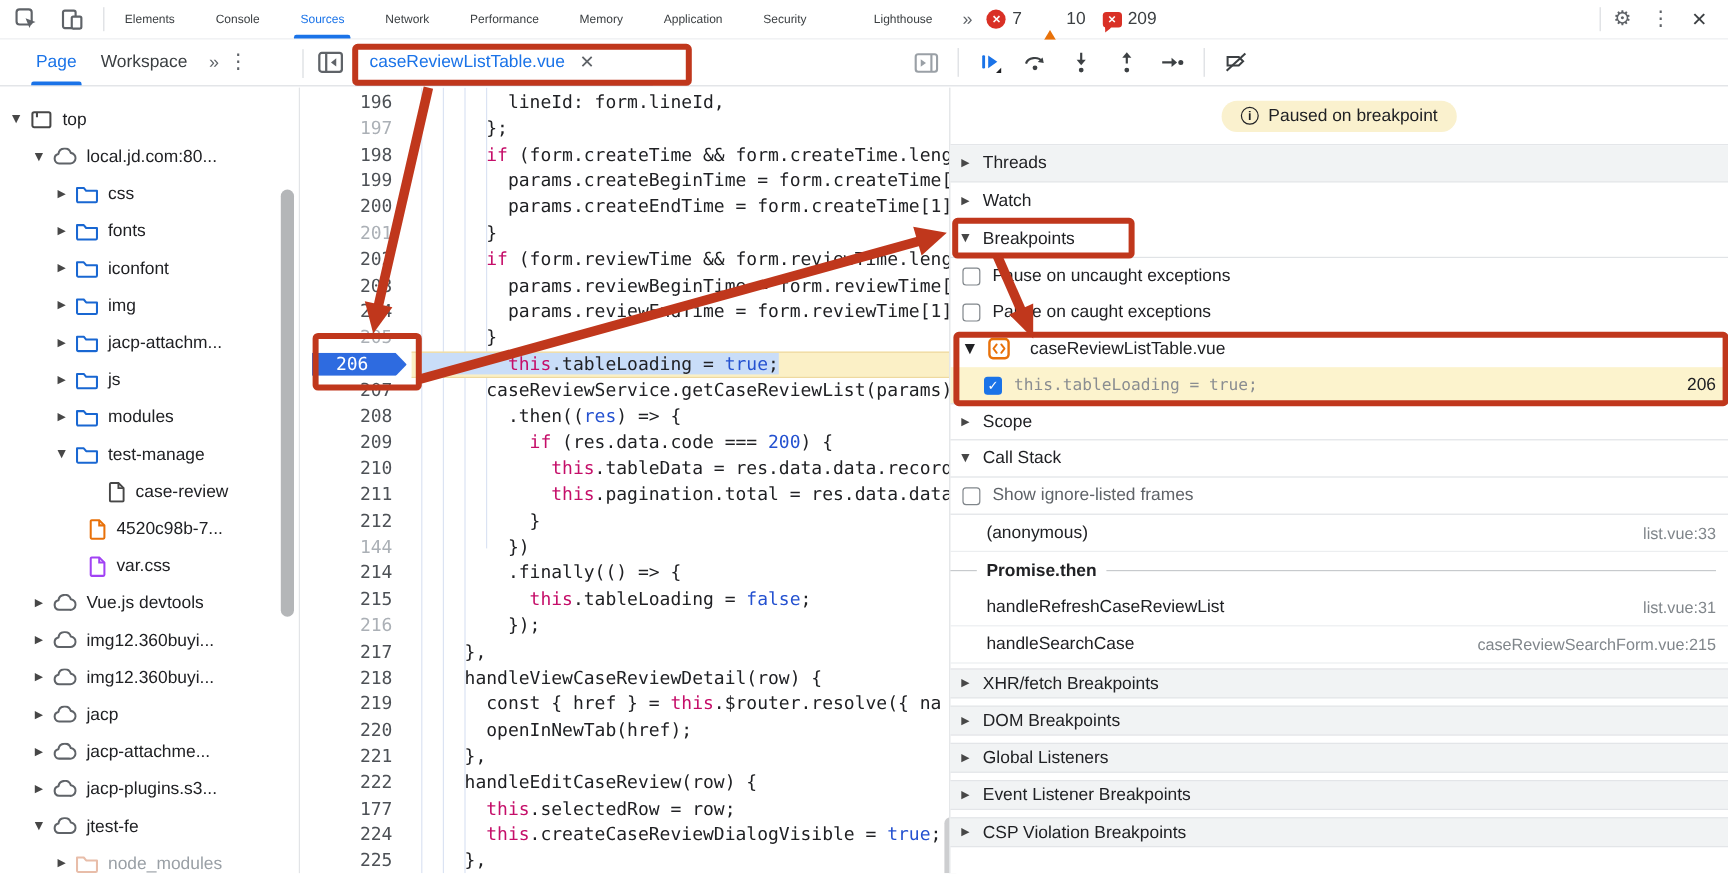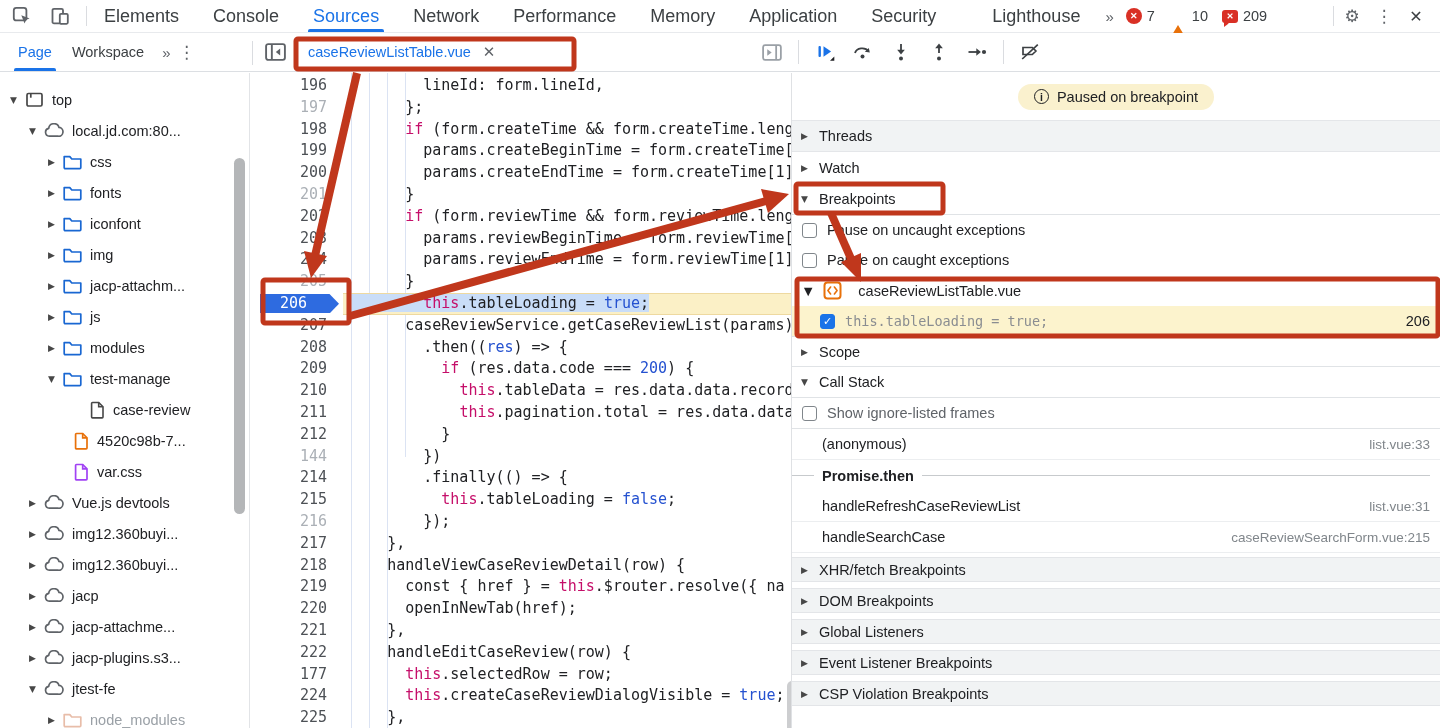--- a/index.html
+++ b/index.html
@@ -6,21 +6,21 @@
   html,body { background:#fff; }
   #app { position:relative; width:1440px; height:728px; background:#fff; overflow:hidden;
          font-family:"Liberation Sans", sans-serif; color:#202124; }
 
   
   .row1 { position:absolute; top:0; left:0; right:0; height:33px; border-bottom:1px solid #e8eaed;
           display:flex; align-items:center; background:#fff; }
   .r1-icons { display:flex; align-items:center; gap:14px; padding:0 14px 0 10px; }
   .r1-sep { width:1px; height:20px; background:#dadce0; }
   .dt-tabs { display:flex; align-items:center; height:100%; }
-  .dt-tab { padding:0 17px; font-size:18px; color:#3c4043; height:100%; display:flex; align-items:center; position:relative; cursor:default; }
+  .dt-tab { padding:0 17px; font-size:10px; color:#3c4043; height:100%; display:flex; align-items:center; position:relative; cursor:default; }
   .dt-tab.active { color:#1a73e8; }
   .dt-tab.active::after { content:""; position:absolute; left:12px; right:12px; bottom:0; height:3px; background:#1a73e8; border-radius:2px 2px 0 0; }
   .dt-tab.gap { margin-left:22px; }
   .chev { font-size:15px; color:#5f6368; padding:0 8px; letter-spacing:-2px; }
   .badges { display:flex; align-items:center; gap:6px; margin-left:6px; }
   .badge-group { display:flex; align-items:center; gap:5px; margin-right:8px; }
   .badge-count { font-size:14.5px; color:#3c4043; }
   .b-err { width:16px; height:16px; border-radius:50%; background:#d93025; color:#fff; font-size:9px; font-weight:bold;
            display:flex; align-items:center; justify-content:center; }
   .b-warn { position:relative; width:18px; height:16px; }
@@ -28,21 +28,21 @@
   .b-warn .ex { position:absolute; left:0; top:4px; width:18px; text-align:center; color:#fff; font-size:9px; font-weight:bold; }
   .b-iss { position:relative; width:16px; height:13px; background:#d93025; border-radius:3px; color:#fff; font-size:8.5px; font-weight:bold;
            display:flex; align-items:center; justify-content:center; }
   .b-iss::after { content:""; position:absolute; left:2px; bottom:-4px; border:3px solid transparent; border-top:4px solid #d93025; border-left:4px solid #d93025;}
   .r1-right { margin-left:auto; display:flex; align-items:center; gap:4px; padding-right:10px; }
   .glyph-btn { font-family:"DejaVu Sans", sans-serif; color:#5f6368; font-size:17px; width:28px; text-align:center; cursor:default; }
   .glyph-btn.close { font-size:16px; color:#3c4043; }
 
   
   .row2 { position:absolute; top:33px; left:0; right:0; height:39px; border-bottom:1px solid #dcdfe3; background:#fff; }
-  .nav-left { position:absolute; left:0; top:0; width:250px; height:100%; display:flex; align-items:center; }
+  .nav-left { position:absolute; left:0; top:0; width:250px; height:100%; display:flex; align-items:center;padding-left:12px; }
   .nav-tab { font-size:14.5px; color:#3c4043; padding:0 10px; height:100%; display:flex; align-items:center; position:relative; }
   .nav-tab.first { padding-left:18px; }
   .nav-tab.active { color:#1a73e8; }
   .nav-tab.active::after { content:""; position:absolute; left:14px; right:6px; bottom:0; height:3px; background:#1a73e8; border-radius:2px 2px 0 0; }
   .row2 .v-sep { position:absolute; top:8px; width:1px; height:24px; background:#dadce0; }
   .collapse-btn { position:absolute; left:263px; top:9px; }
   .file-tab { position:absolute; left:296px; top:0; height:100%; width:262px; display:flex; align-items:center; gap:12px; padding:0 10px 0 12px; }
   .file-tab .name { color:#1a73e8; font-size:14.5px; }
   .file-tab .x { color:#5f6368; font-size:15px; font-family:"DejaVu Sans",sans-serif; }
   .file-tab::after { content:""; position:absolute; left:0; right:14px; bottom:0; height:3px; background:#1a73e8; }

